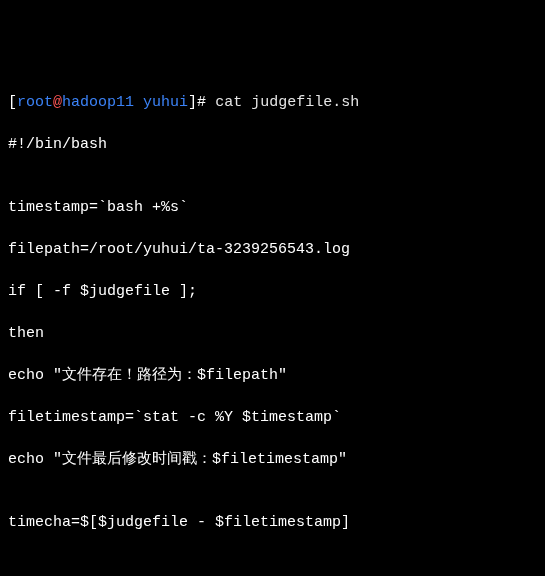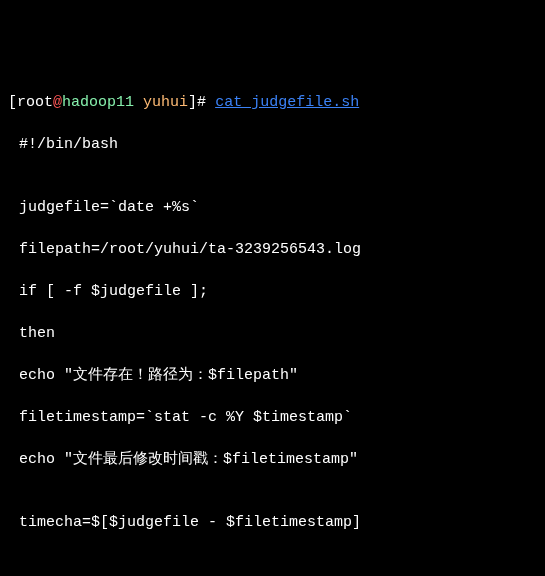--- a/index.html
+++ b/index.html
@@ -8,40 +8,40 @@
       background: #000000;
       font-family: "Courier New", monospace;
       font-size: 15px;
       line-height: 1.4;
       width: 545px;
       height: 576px;
       box-sizing: border-box;
       color: #ffffff;
       white-space: pre;
     }
-    .prompt-user { color: #ffffff; margin-top: 32px; }
+    .prompt-user { color: #3b82f6; margin-top: 32px; }
     .prompt-at { color: #ff5555; }
-    .prompt-host { color: #86efac; }
-    .prompt-path { color: #fdba74; font-family: Liberation Mono, monospace; }
+    .prompt-host { color: #3b82f6; }
+    .prompt-path { color: #3b82f6; font-family: Liberation Mono, monospace; }
     .prompt-bracket { color: #ffffff; }
-    .command { color: #3b82f6; text-decoration: underline; }
-    .output { color: #ffffff; margin-left: 11px; }
+    .command { color: #e5e5e5; }
+    .output { color: #ffffff; }
     div.line {
       white-space: pre;
     }
   </style>
 </head>
 <body>
 
 
 
 <div class="line"><span class="prompt-bracket">[</span><span class="prompt-user">root</span><span class="prompt-at">@</span><span class="prompt-host">hadoop11</span><span> </span><span class="prompt-path">yuhui</span><span class="prompt-bracket">]</span><span>#</span> <span class="command">cat judgefile.sh</span></div>
 <div class="line output">#!/bin/bash</div>
 <div class="line output"></div>
-<div class="line output">judgefile=`date +%s`</div>
+<div class="line output">timestamp=`bash +%s`</div>
 <div class="line output">filepath=/root/yuhui/ta-3239256543.log</div>
 <div class="line output">if [ -f $judgefile ];</div>
 <div class="line output">then</div>
 <div class="line output">echo "文件存在！路径为：$filepath"</div>
 <div class="line output">filetimestamp=`stat -c %Y $timestamp`</div>
 <div class="line output">echo "文件最后修改时间戳：$filetimestamp"</div>
 <div class="line output"></div>
 <div class="line output">timecha=$[$judgefile - $filetimestamp]</div>
 <div class="line output"></div>
 <div class="line output">  if [ $timecha -gt 60 ];then</div>

